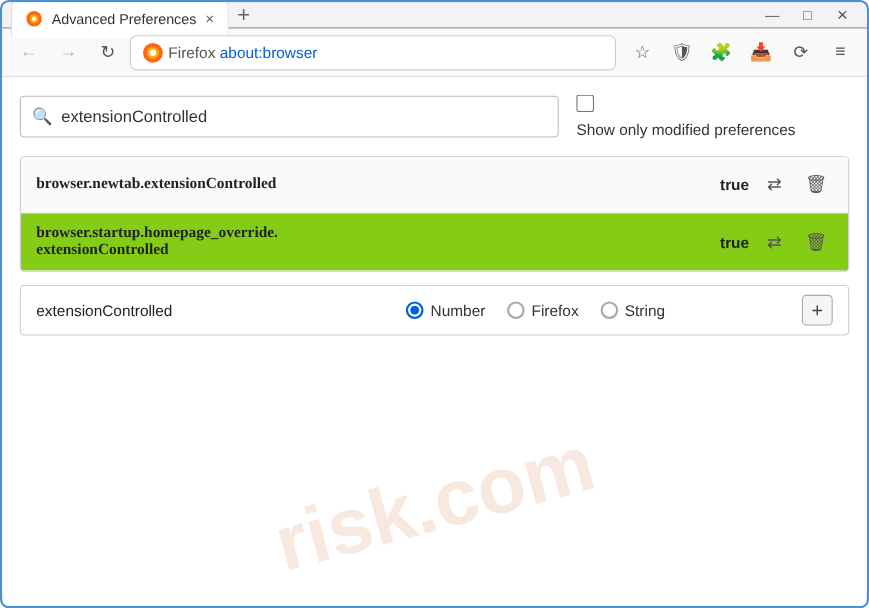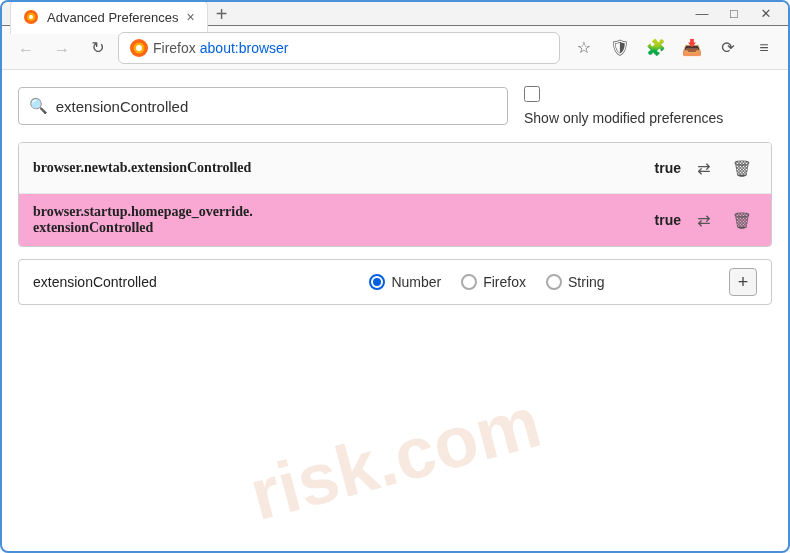--- a/index.html
+++ b/index.html
@@ -189,21 +189,21 @@
       border: 1px solid #ccc;
       border-radius: 4px;
       overflow: hidden;
       margin-bottom: 12px;
     }
     .result-row {
       display: flex;
       align-items: center;
       padding: 10px 14px;
       border-bottom: 1px solid #e8e8e8;
-      background: #f9a8d4;
+      background: #84cc16;
       min-height: 44px;
     }
     .result-row:last-child {
       border-bottom: none;
     }
     .result-row:nth-child(odd) {
       background: #fafafa;
     }
     .pref-name {
       font-size: 14px;

